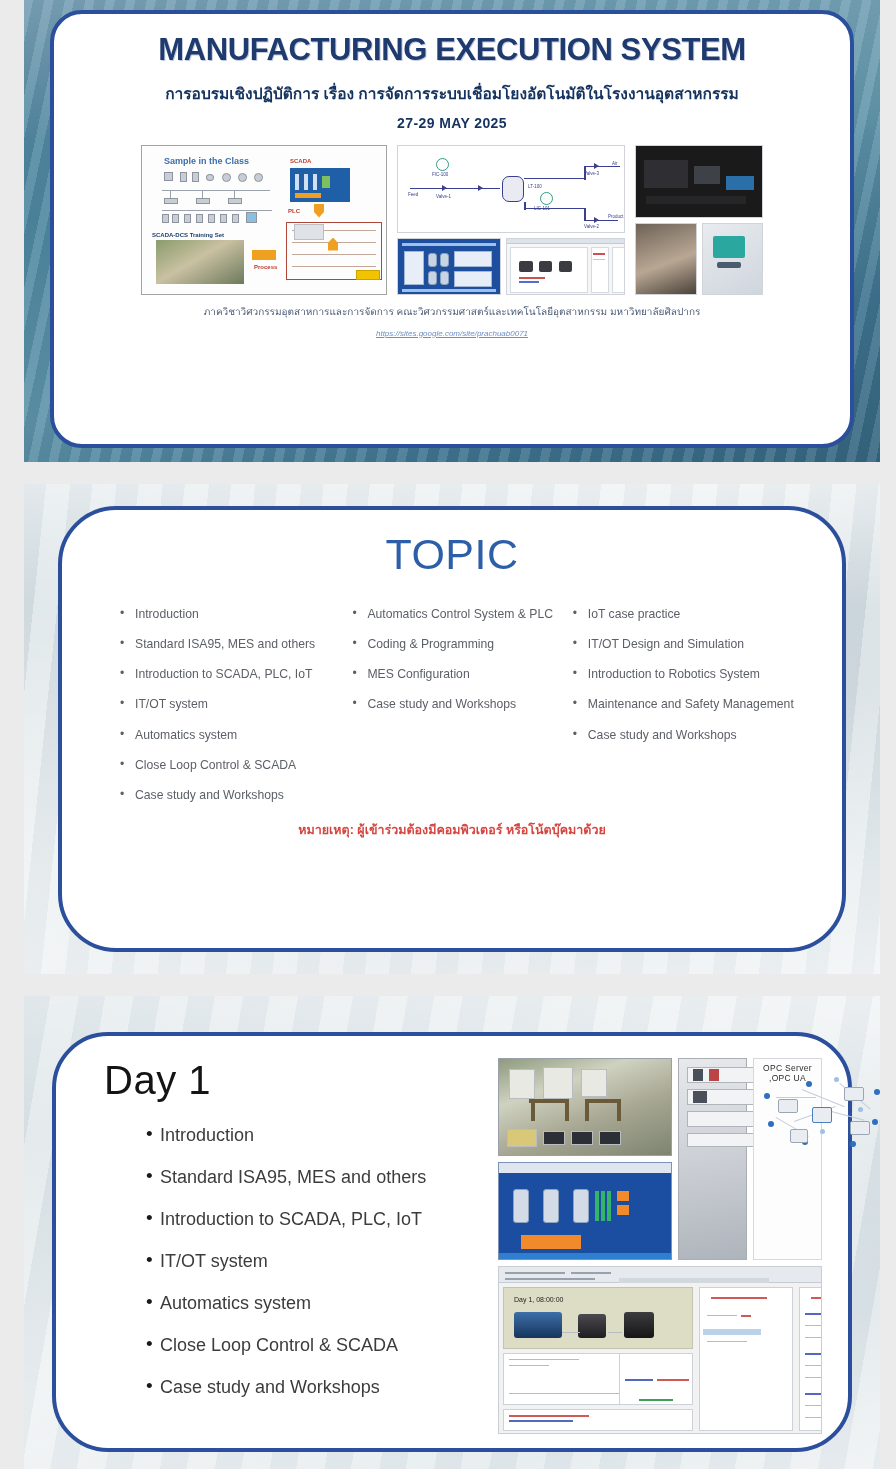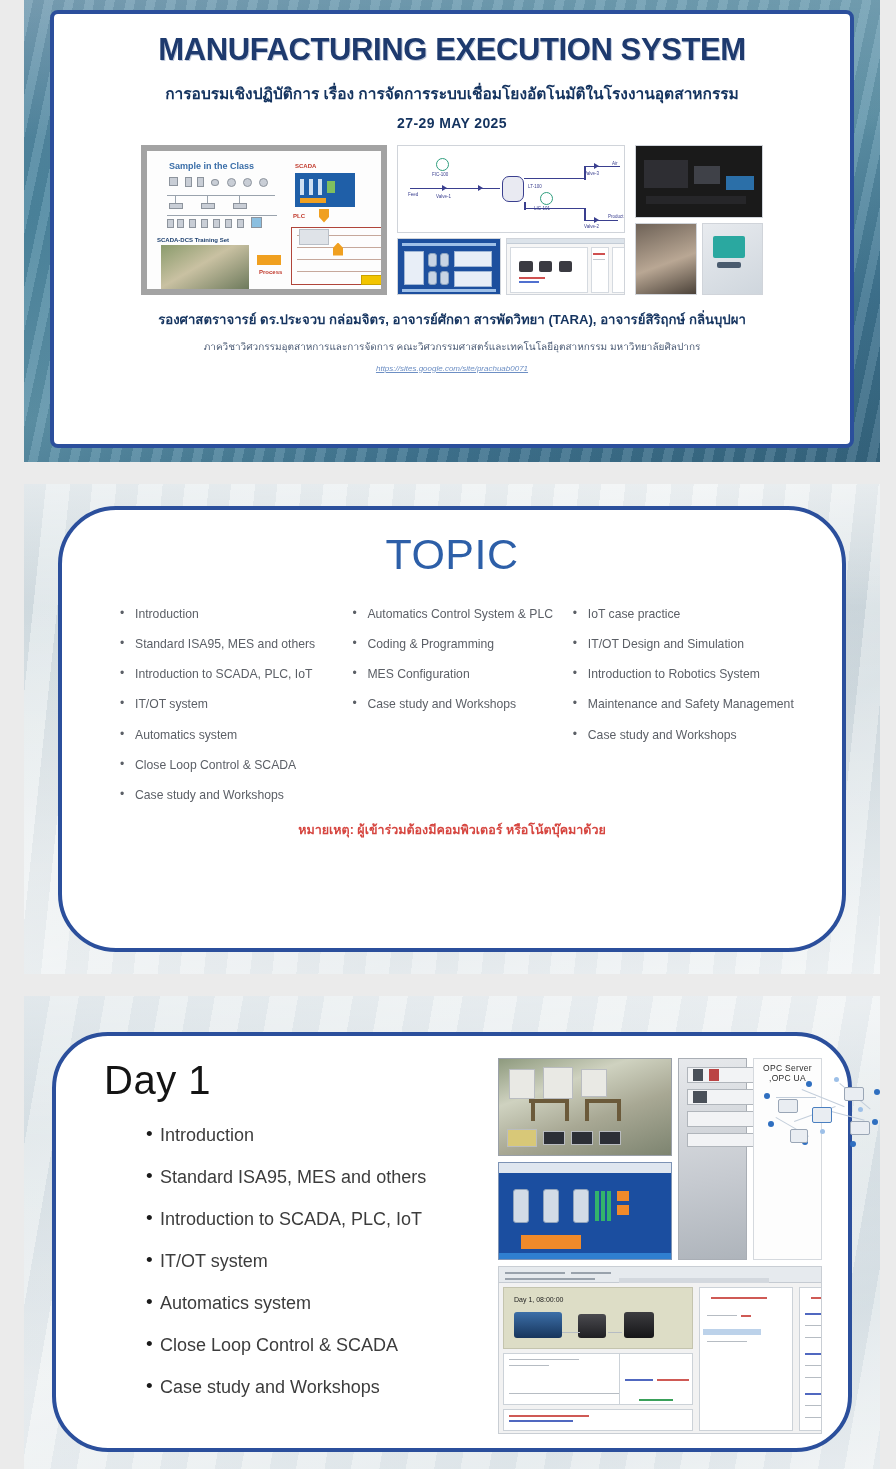--- a/index.html
+++ b/index.html
@@ -35,21 +35,21 @@
   #slide1 { height: 462px; }
   #slide1 .slide-bg {
     background:
       linear-gradient(180deg, rgba(255,255,255,.18), rgba(255,255,255,0) 30%),
       repeating-linear-gradient(102deg, rgba(255,255,255,.10) 0 9px, rgba(0,0,0,.05) 9px 20px),
       linear-gradient(160deg, #5b8ba5 0%, #4d87a0 28%, #5e93a9 55%, #3f7490 78%, #35657f 100%);
   }
   #slide1 .card {
     margin: 10px 26px 12px 26px;
     height: 438px;
-    border-radius: 8px;
+    border-radius: 32px;
     padding: 18px 26px 8px 26px;
     text-align: center;
   }
   .title-main {
     color: #1e3a6e;
     font-weight: bold;
     font-size: 31px;
     line-height: 1.18;
     letter-spacing: -0.4px;
     text-shadow: 1px 1px 0 rgba(120,140,180,.45);
@@ -71,21 +71,21 @@
   
   .photo-strip {
     display: flex;
     justify-content: center;
     gap: 10px;
     margin-top: 14px;
     height: 150px;
   }
   .ph {
     background: #fef9c3;
-    border: 6px solid #a3a3a3;
+    border: 1px solid #a3a3a3;
     position: relative;
     overflow: hidden;
   }
   .ph-a { width: 246px; }
   .ph-b { width: 228px; display:flex; flex-direction:column; gap:5px; background:transparent; border:none; }
   .ph-c { width: 128px; display:flex; flex-direction:column; gap:5px; background:transparent; border:none; }
 
   .mini { border:1px solid #d0d4da; background:#fafafa; overflow:hidden; position:relative; }
 
   
@@ -436,21 +436,20 @@
         <div style="display:flex;gap:5px;flex:1;">
           <div class="mini hand" style="width:62px;"></div>
           <div class="mini ardu" style="flex:1;">
             <div class="b" style="left:10px;top:12px;width:32px;height:22px;"></div>
             <div class="b" style="left:14px;top:38px;width:24px;height:6px;background:#4a5b6e;"></div>
           </div>
         </div>
       </div>
     </div>
 
-    <div class="byline">รองศาสตราจารย์ ดร.ประจวบ กล่อมจิตร, อาจารย์ศักดา สารพัดวิทยา (TARA), อาจารย์สิริฤกษ์ กลิ่นบุปผา</div>
     <div class="dept">ภาควิชาวิศวกรรมอุตสาหการและการจัดการ คณะวิศวกรรมศาสตร์และเทคโนโลยีอุตสาหกรรม มหาวิทยาลัยศิลปากร</div>
     <a class="url" href="#">https://sites.google.com/site/prachuab0071</a>
   </div>
 </section>
 
 <section class="slide" id="slide2">
   <div class="slide-bg"></div>
   <div class="card">
 
     <div class="topic-title">TOPIC</div>

